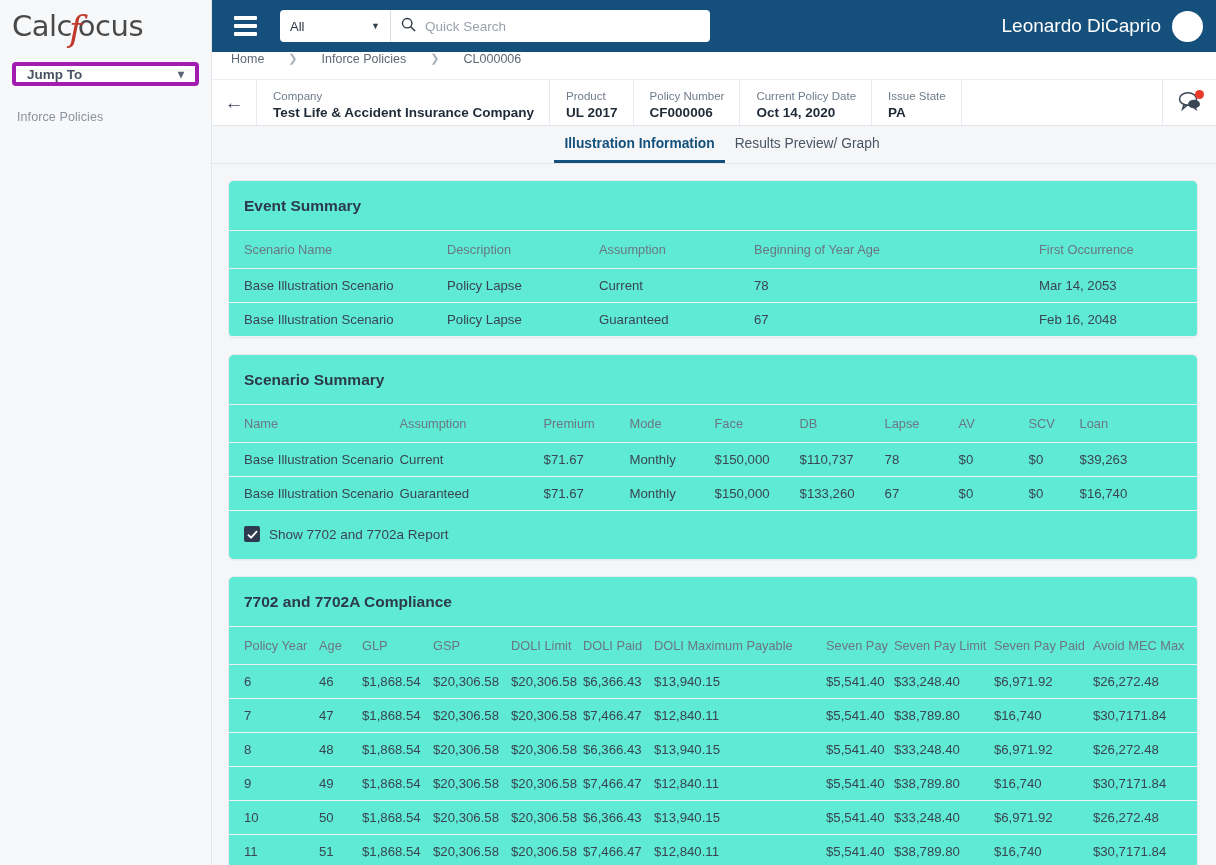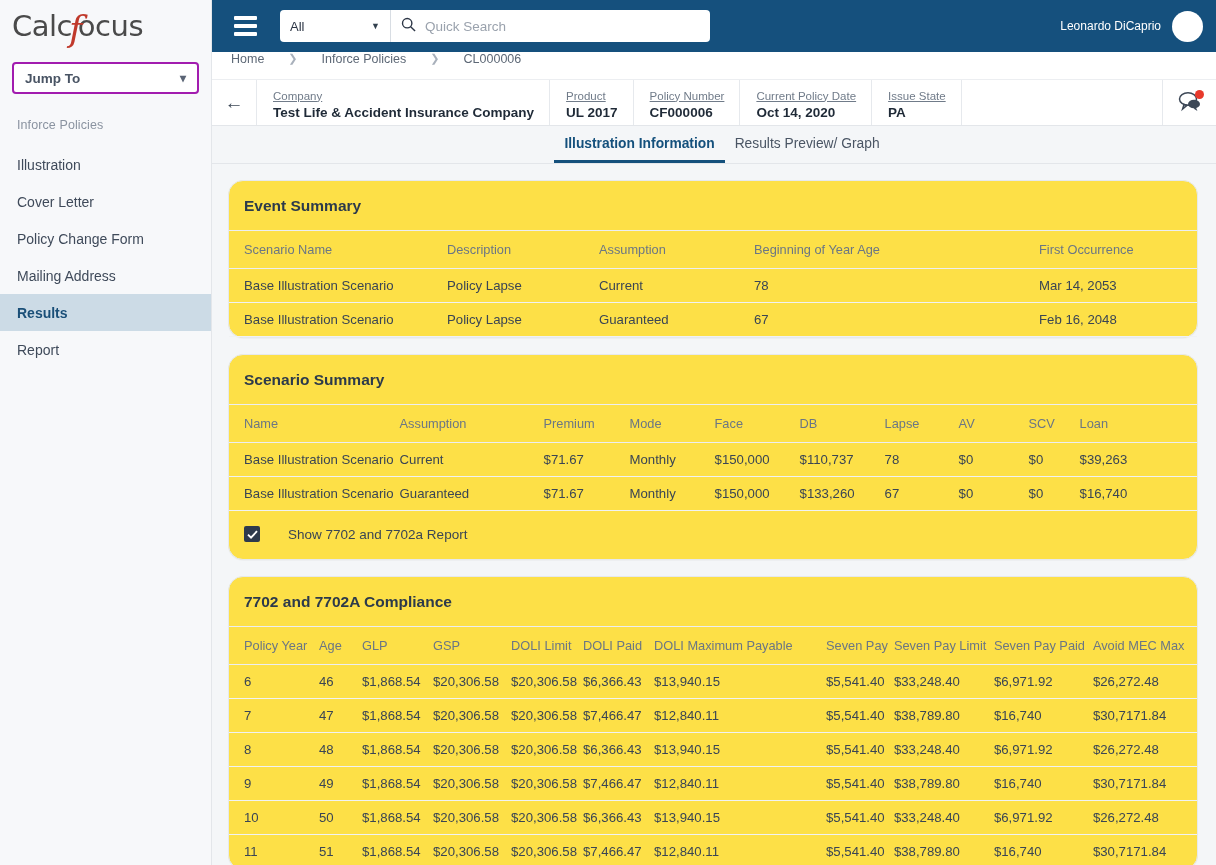--- a/index.html
+++ b/index.html
@@ -20,21 +20,21 @@
     height: 52px; display: flex; align-items: center; padding-left: 12px;
     font-size: 29px; letter-spacing: -0.5px;
   }
   .logo .lg-a, .logo .lg-c { color: #4a4a4a; font-family: "DejaVu Sans", sans-serif; font-weight: 400; }
   .logo .lg-f {
     color: #c0392b; font-family: "DejaVu Serif", serif; font-style: italic;
     font-size: 36px; font-weight: 400; margin: 0 -4px 0 -3px; position: relative; top: 2px;
   }
   .jumpto-wrap { padding: 10px 12px 0 12px; }
   .jumpto {
-    height: 32px; background: #fff; border: 2px solid #a21caf; border-radius: 4px;
+    height: 24px; background: #fff; border: 4px solid #a21caf; border-radius: 4px;
     display: flex; align-items: center; justify-content: space-between;
     padding: 0 11px; font-size: 13.5px; color: #495464; font-weight: 700;
     cursor: pointer;
   }
   .jumpto .chev { font-size: 12px; color: #5a6475; font-weight: 700; }
   .sb-section {
     padding: 24px 0 0 17px; font-size: 12.5px; color: #8a93a0; letter-spacing: .1px;
   }
   .sb-list { margin-top: 14px; }
   .sb-item {
@@ -64,21 +64,21 @@
   }
   .search-box .mag { margin-right: 9px; flex: 0 0 auto; }
   .search-box input {
     border: none; outline: none; font-size: 13.5px; color: #2c3545;
     width: 100%; font-family: "Liberation Sans", sans-serif; background: transparent;
   }
   .search-box input::placeholder { color: #9aa2ad; }
   .user-area {
     margin-left: auto; display: flex; align-items: center; gap: 11px; padding-right: 13px;
   }
-  .user-name { color: #fff; font-size: 12px; }
+  .user-name { color: #fff; font-size: 19px; }
   .avatar { width: 31px; height: 31px; border-radius: 50%; background: #fff; cursor: pointer; }
 
   
   .breadcrumb {
     position: absolute; left: 212px; top: 52px; width: 1004px; height: 27px;
     background: #fff; display: flex; align-items: flex-start; padding-left: 19px;
     font-size: 12.5px; color: #5d6876; gap: 24px;
   }
   .breadcrumb .bc-sep { color: #a8b0bb; font-size: 11px; }
   .breadcrumb .bc-link { cursor: pointer; }
@@ -89,21 +89,21 @@
     background: #fff; border-top: 1px solid #eceef1; border-bottom: 1px solid #e3e6ea;
     display: flex; align-items: stretch;
   }
   .back-btn { width: 44px; display: flex; align-items: center; justify-content: center;
     font-size: 19px; color: #3c4756; cursor: pointer; }
   .pb-fields { display: flex; align-items: stretch; flex: 1; }
   .pb-field {
     padding: 5px 15px 0 16px; border-left: 1px solid #e6e9ed;
     display: flex; flex-direction: column; justify-content: center;
   }
-  .pb-label { font-size: 11.5px; color: #707b89; line-height: 15px; text-decoration: underline; }
+  .pb-label { font-size: 11.5px; color: #707b89; line-height: 15px; }
   .pb-value { font-size: 13.5px; color: #1f2a37; font-weight: 700; line-height: 18px; }
   .pb-spacer { flex: 1; border-left: 1px solid #e6e9ed; }
   .chat-btn { width: 54px; border-left: 1px solid #e6e9ed; display: flex;
     align-items: center; justify-content: center; position: relative; cursor: pointer; }
   .chat-dot { position: absolute; top: 10px; right: 12px; width: 9px; height: 9px;
     border-radius: 50%; background: #e8392b; }
 
   
   .tabs {
     position: absolute; left: 212px; top: 126px; width: 1004px; height: 38px;
@@ -116,39 +116,39 @@
     border-bottom: 3px solid transparent;
   }
   .tab.active { color: #14507c; font-weight: 700; border-bottom-color: #14507c; }
 
   
   .content {
     position: absolute; left: 212px; top: 164px; width: 1004px; height: 701px;
     background: #f4f6f8; overflow: hidden; padding: 16px 18px 0 16px;
   }
   .card {
-    background: #fde047; border: 1px solid #e6e9ed; border-radius: 15px;
+    background: #5eead4; border: 1px solid #e6e9ed; border-radius: 6px;
     margin-bottom: 16px; box-shadow: 0 1px 1px rgba(0,0,0,.03);
   }
   .card-title {
     font-size: 15.5px; color: #2c3a4b; font-weight: 700;
     padding: 16px 15px 15px 15px; border-bottom: 1px solid #eceef1;
   }
   table { width: 100%; border-collapse: collapse; }
   th {
     text-align: left; font-size: 12.8px; color: #6b7684; font-weight: 400;
     padding: 11px 6px 11px 0; border-bottom: 1px solid #eceef1; white-space: nowrap;
   }
   td {
     text-align: left; font-size: 13.2px; color: #3a4554; font-weight: 400;
     padding: 9px 6px 9px 0; border-bottom: 1px solid #f0f2f4; white-space: nowrap;
   }
   tr:last-child td { border-bottom: 1px solid #f0f2f4; }
   .pad-l { padding-left: 15px; }
-  .checkrow { display: flex; align-items: center; gap: 28px; padding: 15px 15px 17px 15px; }
+  .checkrow { display: flex; align-items: center; gap: 9px; padding: 15px 15px 17px 15px; }
   .cbox {
     width: 16px; height: 16px; background: #2e3a4d; border-radius: 2px;
     display: flex; align-items: center; justify-content: center; cursor: pointer;
   }
   .cbox svg { display: block; }
   .checklabel { font-size: 13.5px; color: #3a4554; }
 </style>
 </head>
 <body>
 
@@ -160,40 +160,20 @@
         <span class="lg-f">f</span>
         <span class="lg-c">ocus</span>
     </div>
     <div class="jumpto-wrap">
       <div class="jumpto">
         <span>Jump To</span>
         <span class="chev">▾</span>
       </div>
     </div>
     <div class="sb-section">Inforce Policies</div>
-    <div class="sb-list">
-      <div class="sb-item">
-          <span>Illustration</span>
-        </div>
-      <div class="sb-item">
-          <span>Cover Letter</span>
-        </div>
-      <div class="sb-item">
-          <span>Policy Change Form</span>
-        </div>
-      <div class="sb-item">
-          <span>Mailing Address</span>
-        </div>
-      <div class="sb-item active">
-          <span>Results</span>
-        </div>
-      <div class="sb-item">
-          <span>Report</span>
-        </div>
-    </div>
   </div>
 
   <div class="topnav">
     <div class="hamburger">
       <span></span>
         <span></span>
         <span></span>
     </div>
     <div class="search-group">
       <div class="search-select">

